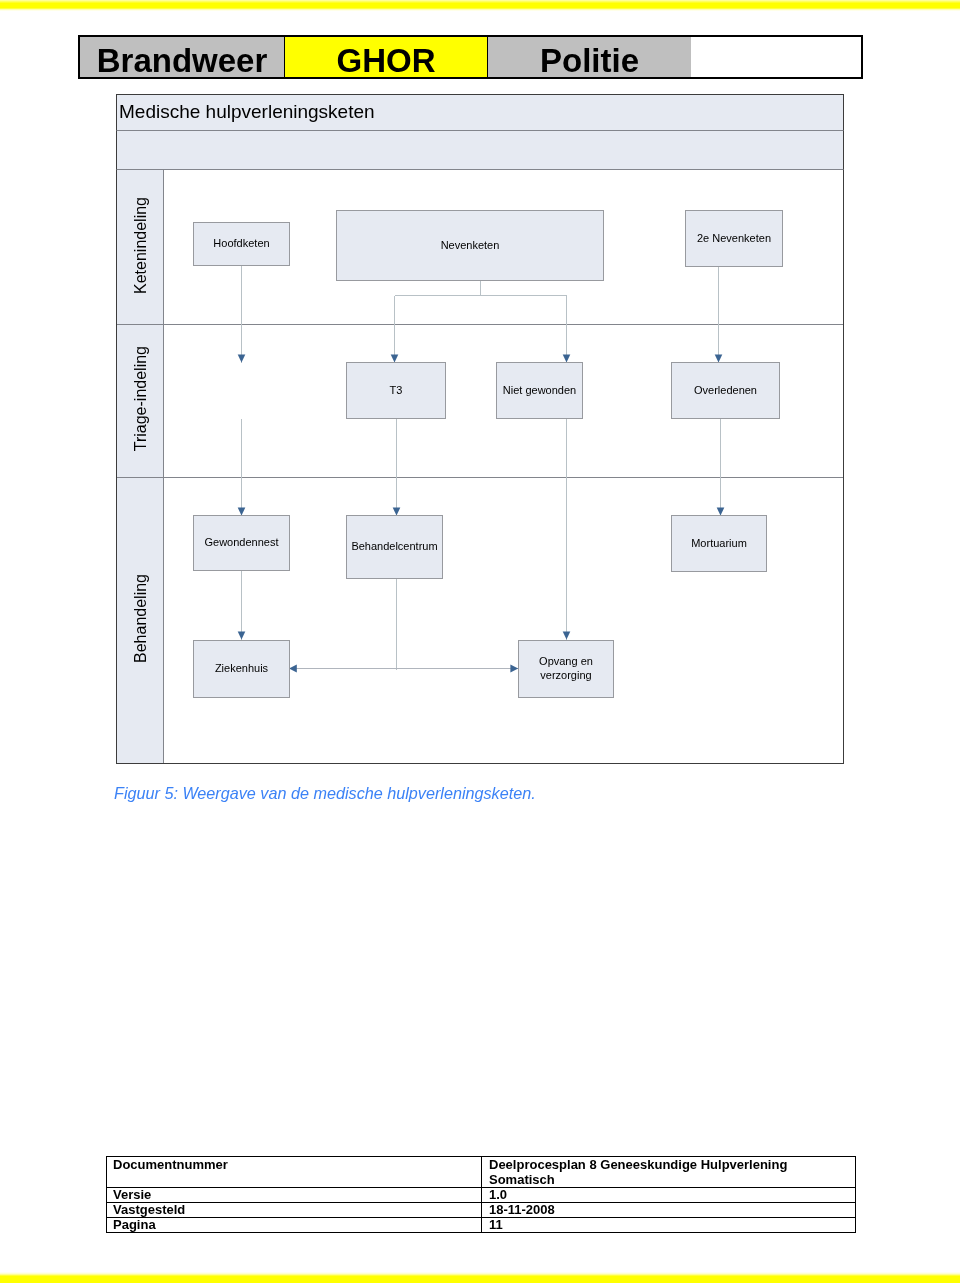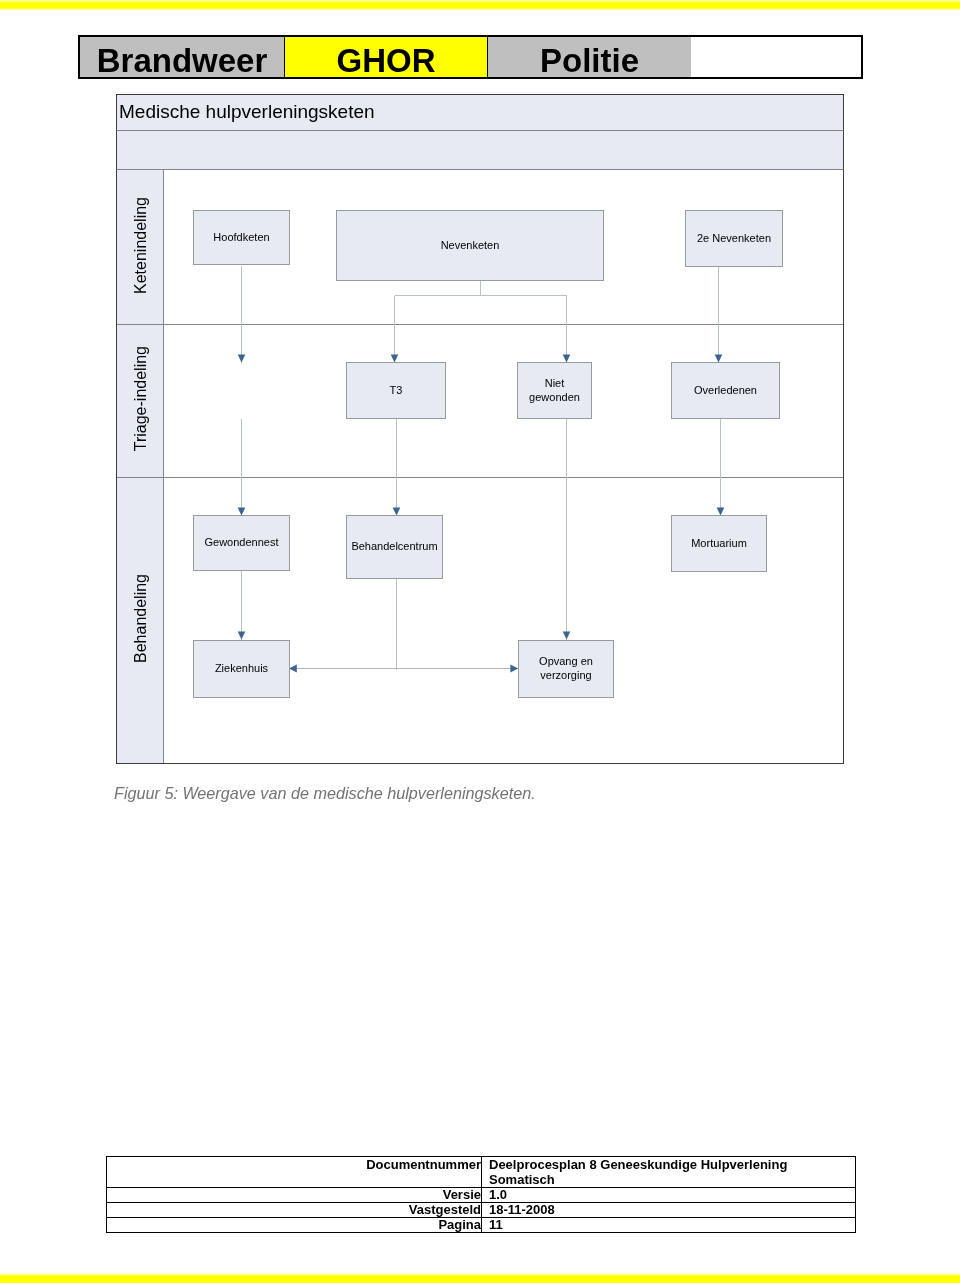--- a/index.html
+++ b/index.html
@@ -34,27 +34,27 @@
   .rowdiv{position:absolute;left:0;width:100%;height:1px;background:#82858c;}
 
   .vlabel{position:absolute;left:0;width:48px;display:flex;align-items:center;justify-content:center;}
   .vlabel span{writing-mode:vertical-rl;transform:rotate(180deg) translateY(2px);font-size:16px;color:#000;white-space:nowrap;}
 
   .box{position:absolute;background:#e6eaf2;border:1px solid #989a9f;box-sizing:border-box;
        display:flex;align-items:center;justify-content:center;text-align:center;
        font-size:11px;color:#000;line-height:1.25;}
 
   .conn{position:absolute;left:0;top:0;}
-  .caption{position:absolute;left:114px;top:784px;font-size:16.2px;line-height:18px;font-style:italic;color:#737373;}
+  .caption{position:absolute;left:114px;top:784px;font-size:16.2px;line-height:18px;font-style:italic;color:#3b82f6;}
 
   
   .ftable{position:absolute;left:106px;top:1156px;width:750px;border-collapse:collapse;
           font-size:13px;font-weight:bold;line-height:15px;}
   .ftable td{border:1px solid #000;padding:0 0 0 7px;vertical-align:top;height:13px;line-height:14px;}
-  .ftable td.c1{width:368px;padding-left:6px;text-align:right;}
+  .ftable td.c1{width:368px;padding-left:6px;}
   .ftable tr.r1 td{padding-top:1px;padding-bottom:0;line-height:14.5px;}
 </style>
 </head>
 <body>
 
 <div id="page">
   <div class="band band-top"></div>
   <div class="band band-bottom"></div>
 
   <div class="orgbar">
@@ -106,26 +106,26 @@
           <polygon points="120.7,337.6 128.3,337.6 124.5,345.6"></polygon>
           <polygon points="275.7,337.6 283.3,337.6 279.5,345.6"></polygon>
           <polygon points="599.7,337.6 607.3,337.6 603.5,345.6"></polygon>
           <polygon points="120.7,461.6 128.3,461.6 124.5,469.6"></polygon>
           <polygon points="445.7,461.6 453.3,461.6 449.5,469.6"></polygon>
           <polygon points="179.8,494.6 179.8,502.4 172.0,498.5"></polygon>
           <polygon points="393.4,494.6 393.4,502.4 401.2,498.5"></polygon>
         </g>
       </svg>
 
-      <div class="box" style="left:76px;top:40px;width:97px;height:55px">Hoofdketen</div>
+      <div class="box" style="left:76px;top:52px;width:97px;height:44px">Hoofdketen</div>
       <div class="box" style="left:219px;top:40px;width:268px;height:71px">Nevenketen</div>
       <div class="box" style="left:568px;top:40px;width:98px;height:57px">2e Nevenketen</div>
 
       <div class="box" style="left:229px;top:192px;width:100px;height:57px">T3</div>
-      <div class="box" style="left:400px;top:192px;width:75px;height:57px">Niet gewonden</div>
+      <div class="box" style="left:379px;top:192px;width:87px;height:57px">Niet gewonden</div>
       <div class="box" style="left:554px;top:192px;width:109px;height:57px">Overledenen</div>
 
       <div class="box" style="left:76px;top:345px;width:97px;height:56px">Gewondennest</div>
       <div class="box" style="left:229px;top:345px;width:97px;height:64px">Behandelcentrum</div>
       <div class="box" style="left:554px;top:345px;width:96px;height:57px">Mortuarium</div>
 
       <div class="box" style="left:76px;top:470px;width:97px;height:58px">Ziekenhuis</div>
       <div class="box" style="left:401px;top:470px;width:96px;height:58px">
         <div><span>Opvang en</span><br>
              <span>verzorging</span></div>

